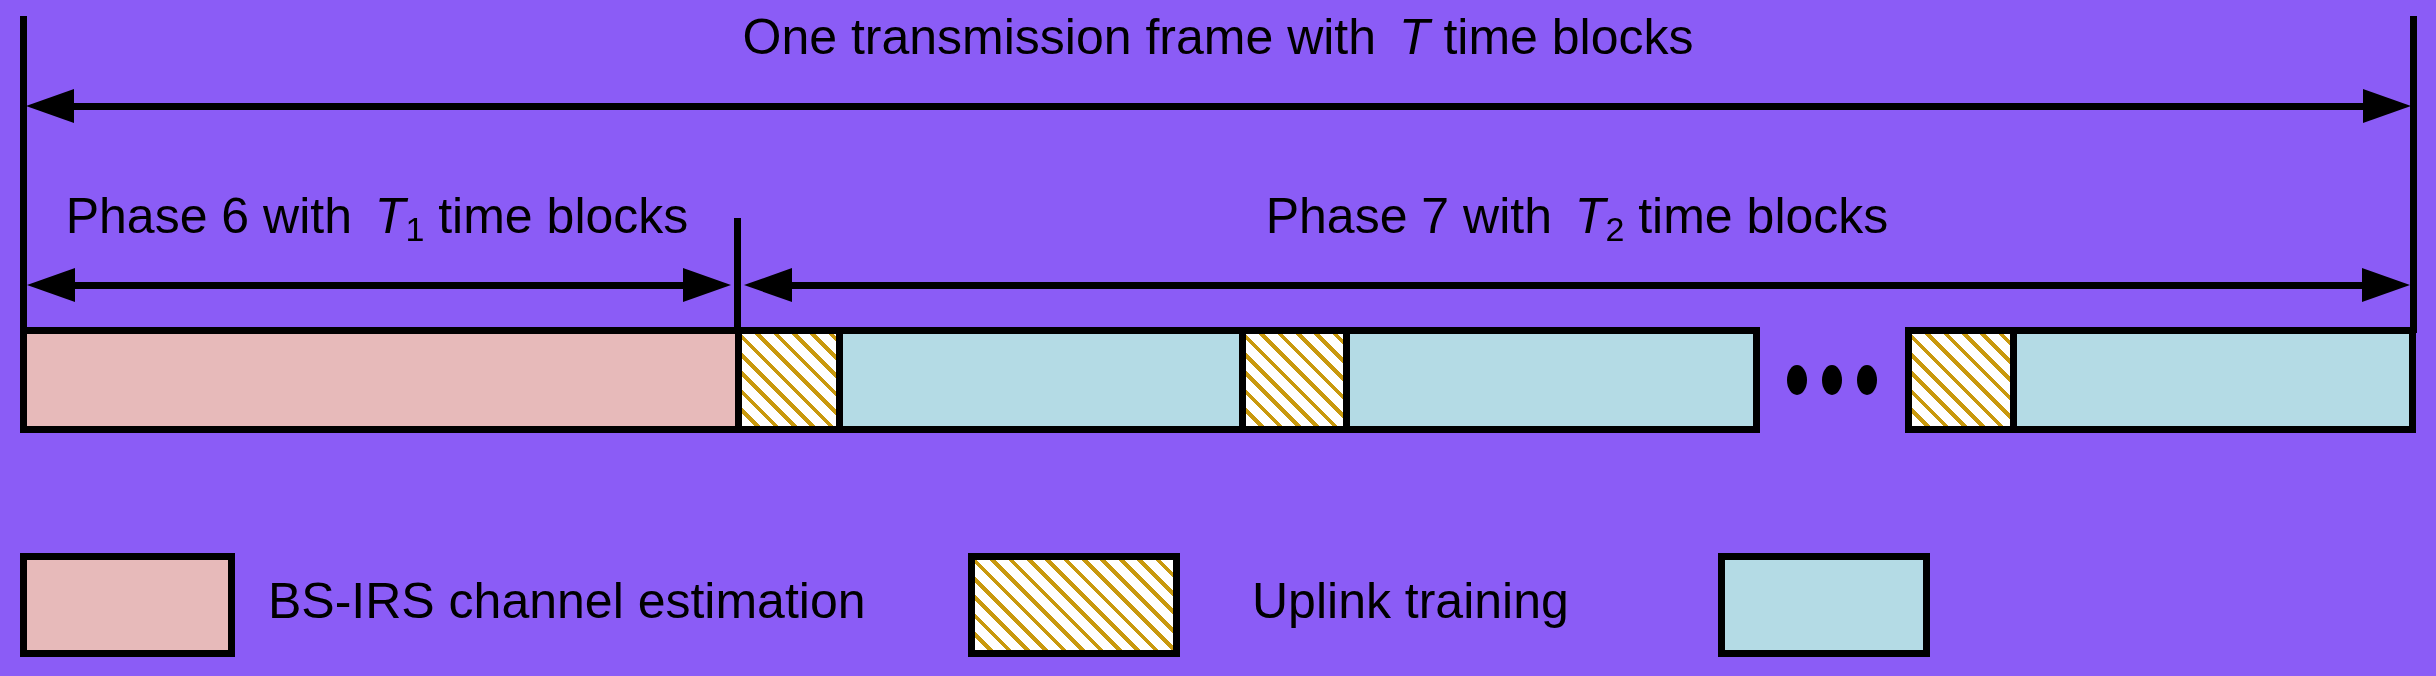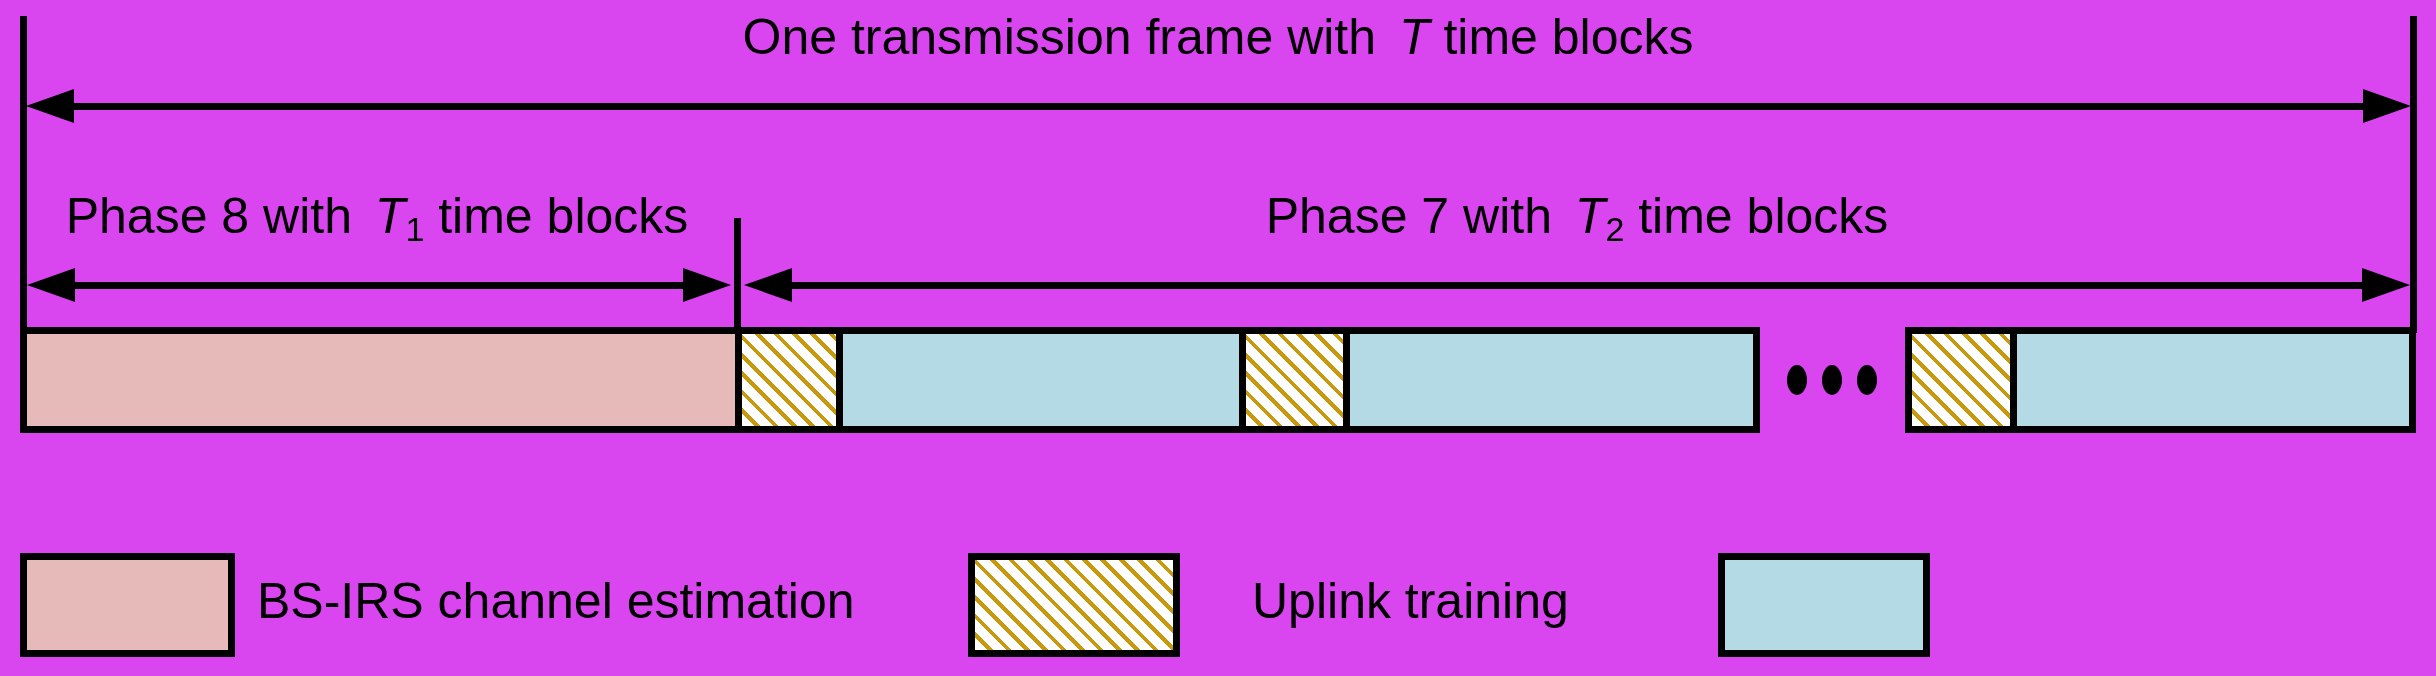--- a/index.html
+++ b/index.html
@@ -1,19 +1,19 @@
 <!DOCTYPE html>
 <html><head>
 <meta charset="utf-8">
 <style>
   html,body{margin:0;padding:0;background:#ffffff;}
   .canvas{
     position:relative;
     width:2436px;height:676px;
-    background:#d946ef;
+    background:#8b5cf6;
     font-family:"Liberation Sans", sans-serif;
     color:#000;
     overflow:hidden;
   }
   .txt{
     position:absolute;
     font-size:50px;
     line-height:54px;
     white-space:nowrap;
   }
@@ -56,21 +56,21 @@
 
   <div class="darrow" style="left:26px;top:89px;width:2385px;">
     <div class="hl"></div>
     <div class="shaft"></div>
     <div class="hr"></div>
   </div>
 
   <div class="vline" style="left:20px;top:16px;height:317px;"></div>
   <div class="vline" style="left:2410px;top:16px;height:317px;"></div>
 
-  <div class="txt center" style="left:20px;top:189px;width:714px;"><span>Phase 8 with </span><span class="var">T</span><span class="sub">1</span><span> time blocks</span></div>
+  <div class="txt center" style="left:20px;top:189px;width:714px;"><span>Phase 6 with </span><span class="var">T</span><span class="sub">1</span><span> time blocks</span></div>
 
   <div class="txt center" style="left:744px;top:189px;width:1666px;"><span>Phase 7 with </span><span class="var">T</span><span class="sub">2</span><span> time blocks</span></div>
 
   <div class="darrow" style="left:27px;top:268px;width:704px;">
     <div class="hl"></div>
     <div class="shaft"></div>
     <div class="hr"></div>
   </div>
   <div class="darrow" style="left:744px;top:268px;width:1666px;">
     <div class="hl"></div>
@@ -93,20 +93,20 @@
     <span></span>
     <span></span>
   </div>
 
   <div class="bar" style="left:1905px;top:327px;width:511px;">
     <div class="seg hatchbg" style="width:98px;"></div>
     <div class="seg bluebg sep" style="flex:1 1 auto;"></div>
   </div>
 
   <div class="swatch pinkbg" style="left:20px;top:553px;"></div>
-  <div class="txt" style="left:257px;top:574px;">BS-IRS channel estimation</div>
+  <div class="txt" style="left:268px;top:574px;">BS-IRS channel estimation</div>
 
   <div class="swatch hatchbg" style="left:968px;top:553px;width:212px;"></div>
   <div class="txt" style="left:1252px;top:574px;">Uplink training</div>
 
   <div class="swatch bluebg" style="left:1718px;top:553px;width:212px;"></div>
 
 </div>
 
 </body></html>

